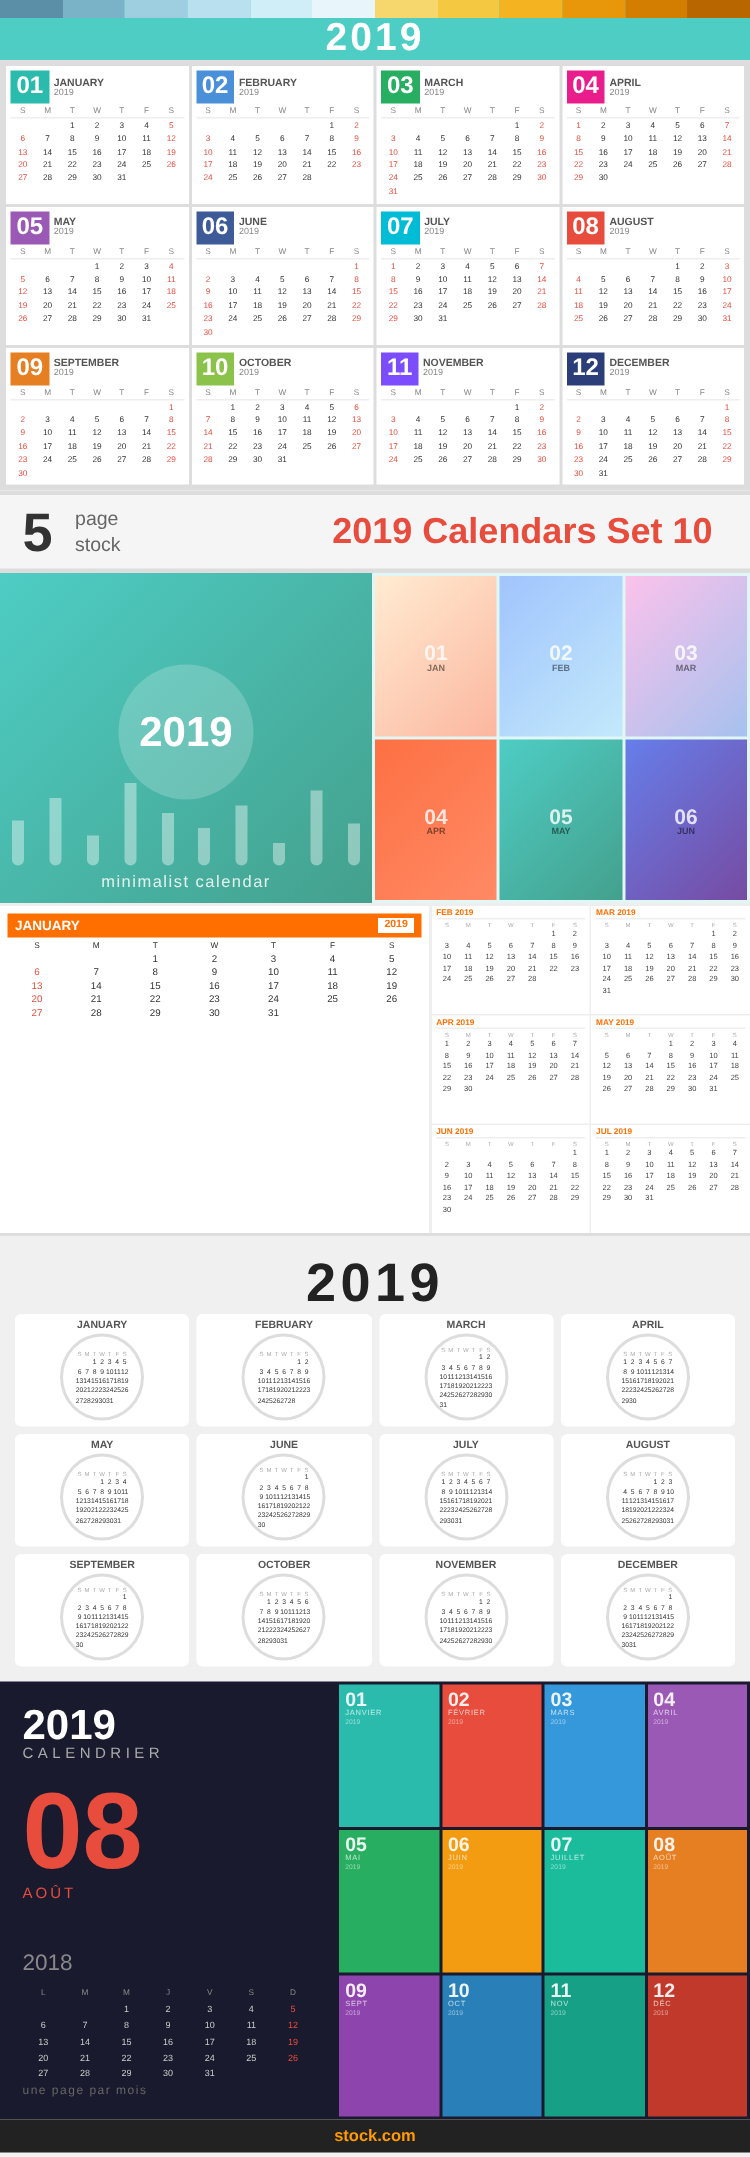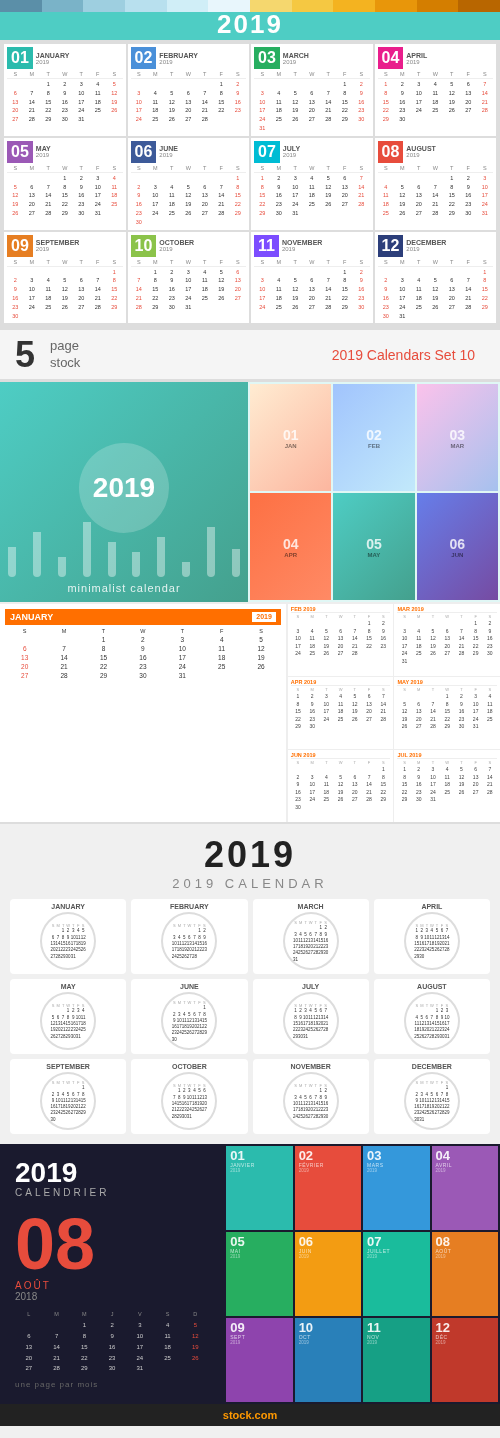--- a/index.html
+++ b/index.html
@@ -126,22 +126,22 @@
       font-size: 36px;
       font-weight: bold;
       color: #333;
     }
     .stock-text {
       font-size: 13px;
       color: #666;
       line-height: 1.3;
     }
     .stock-title {
-      font-size: 14px;
-      font-weight: normal;
+      font-size: 24px;
+      font-weight: bold;
       color: #e74c3c;
       margin-left: auto;
       margin-right: 10px;
     }
 
     
     .section-minimalist {
       background: #e0f7f5;
       display: flex;
       height: 220px;
@@ -387,23 +387,24 @@
       color: #e74c3c;
       line-height: 1;
     }
     .dark-month-name {
       font-size: 10px;
       color: #e74c3c;
       letter-spacing: 2px;
       text-transform: uppercase;
     }
     .dark-month-year {
-      font-size: 10px;
+      font-size: 15px;
       color: #888;
       margin-bottom: 8px;
+      margin-top: 32px;
     }
     .dark-cal-grid {
       display: grid;
       grid-template-columns: repeat(7, 1fr);
       text-align: center;
       font-size: 6px;
       color: #ccc;
       line-height: 1.8;
     }
     .dark-cal-grid .dh { color: #888; font-size: 5.5px; }
@@ -1541,21 +1542,20 @@
           <span></span>
           <span></span>
         </div>
       </div>
     </div>
 </div>
 
 <div class="section-circles">
   <div class="circles-title">
     <div class="circles-year">2019</div>
-    <div class="circles-subtitle">2019 CALENDAR</div>
   </div>
   <div class="circles-grid" id="circles-grid">
       <div class="circle-month">
         <div class="circle-month-name">JANUARY</div>
         <div class="circle-oval">
           <div class="circle-days-grid">
             <span class="ch">S</span>
             <span class="ch">M</span>
             <span class="ch">T</span>
             <span class="ch">W</span>

